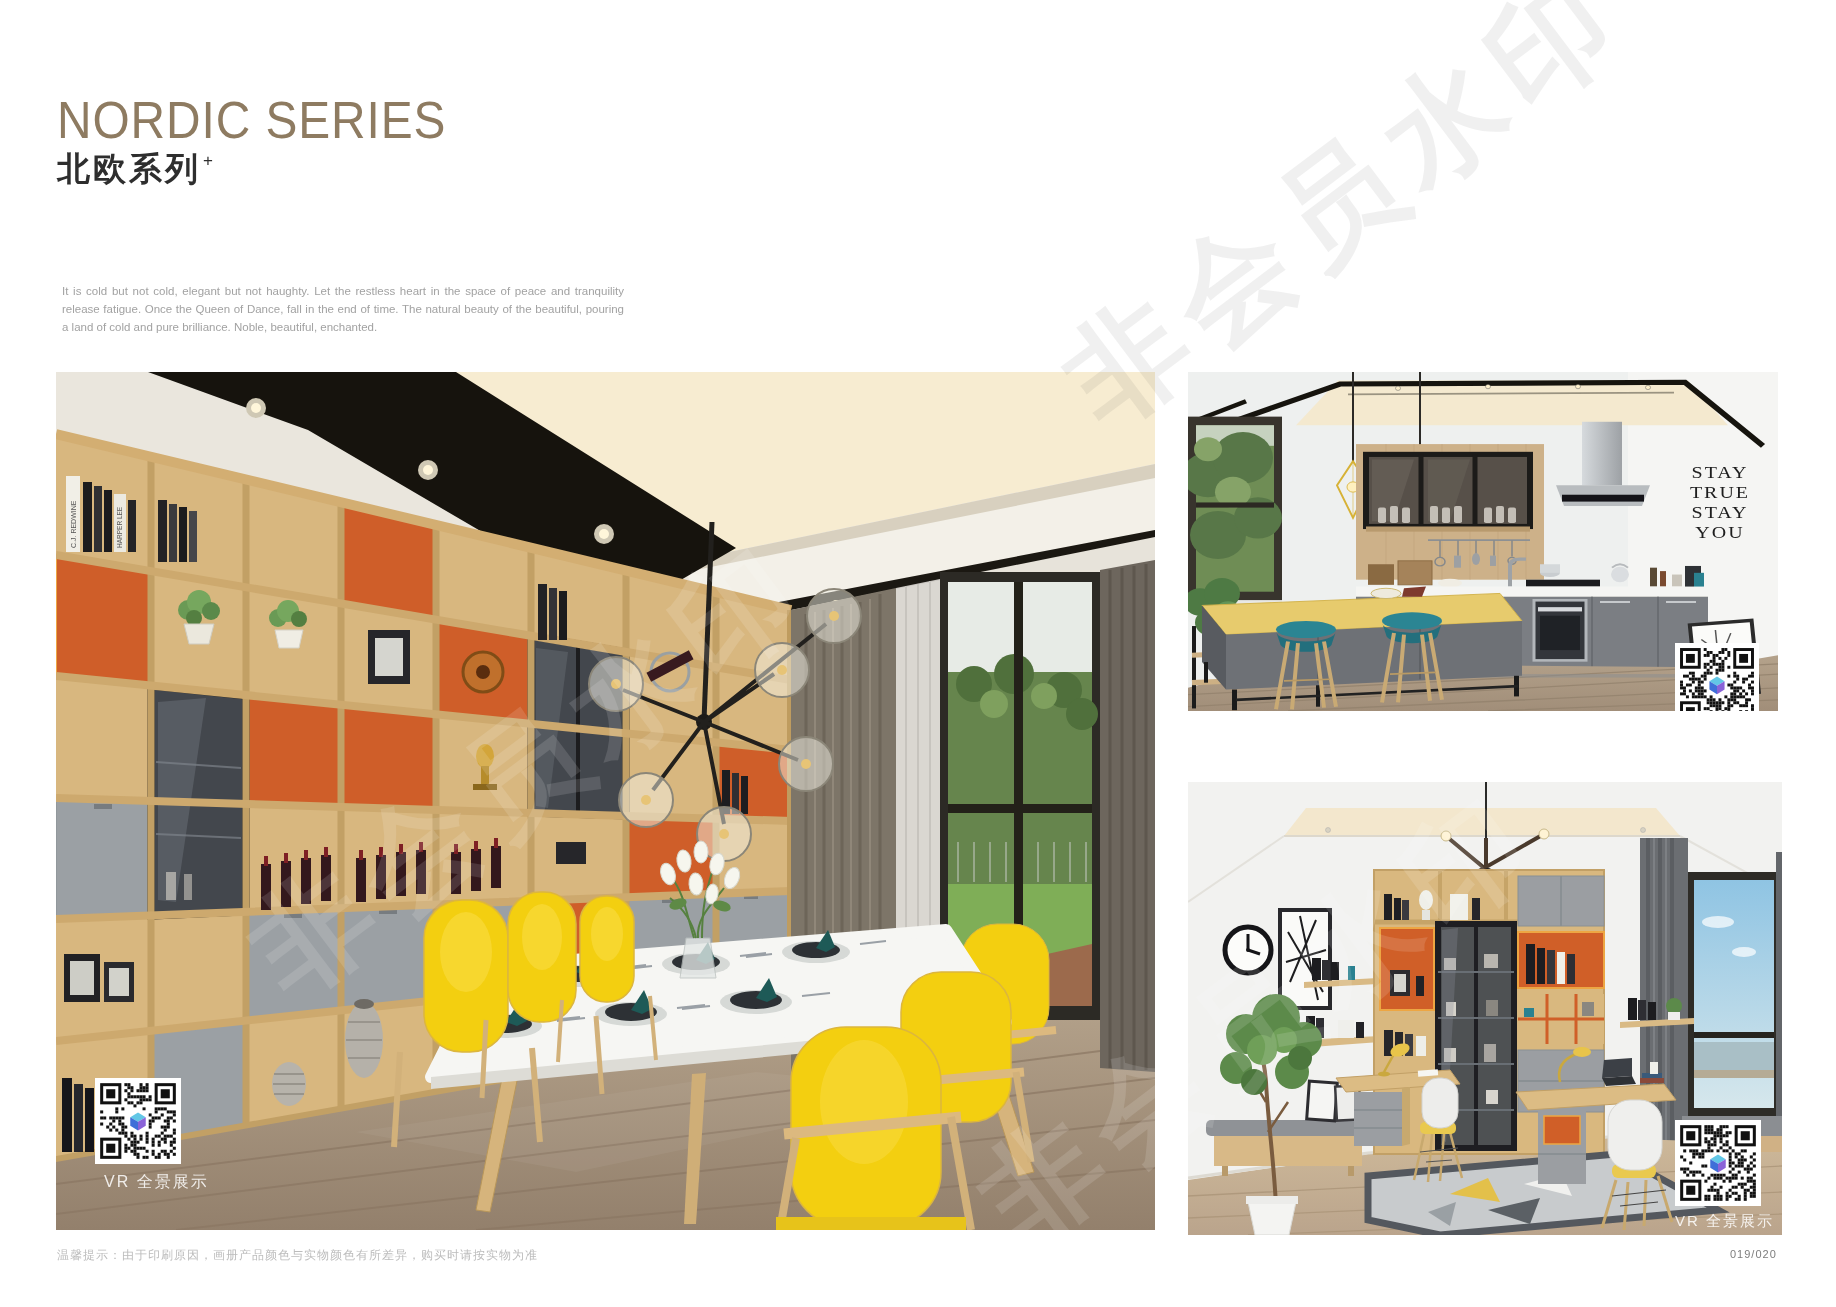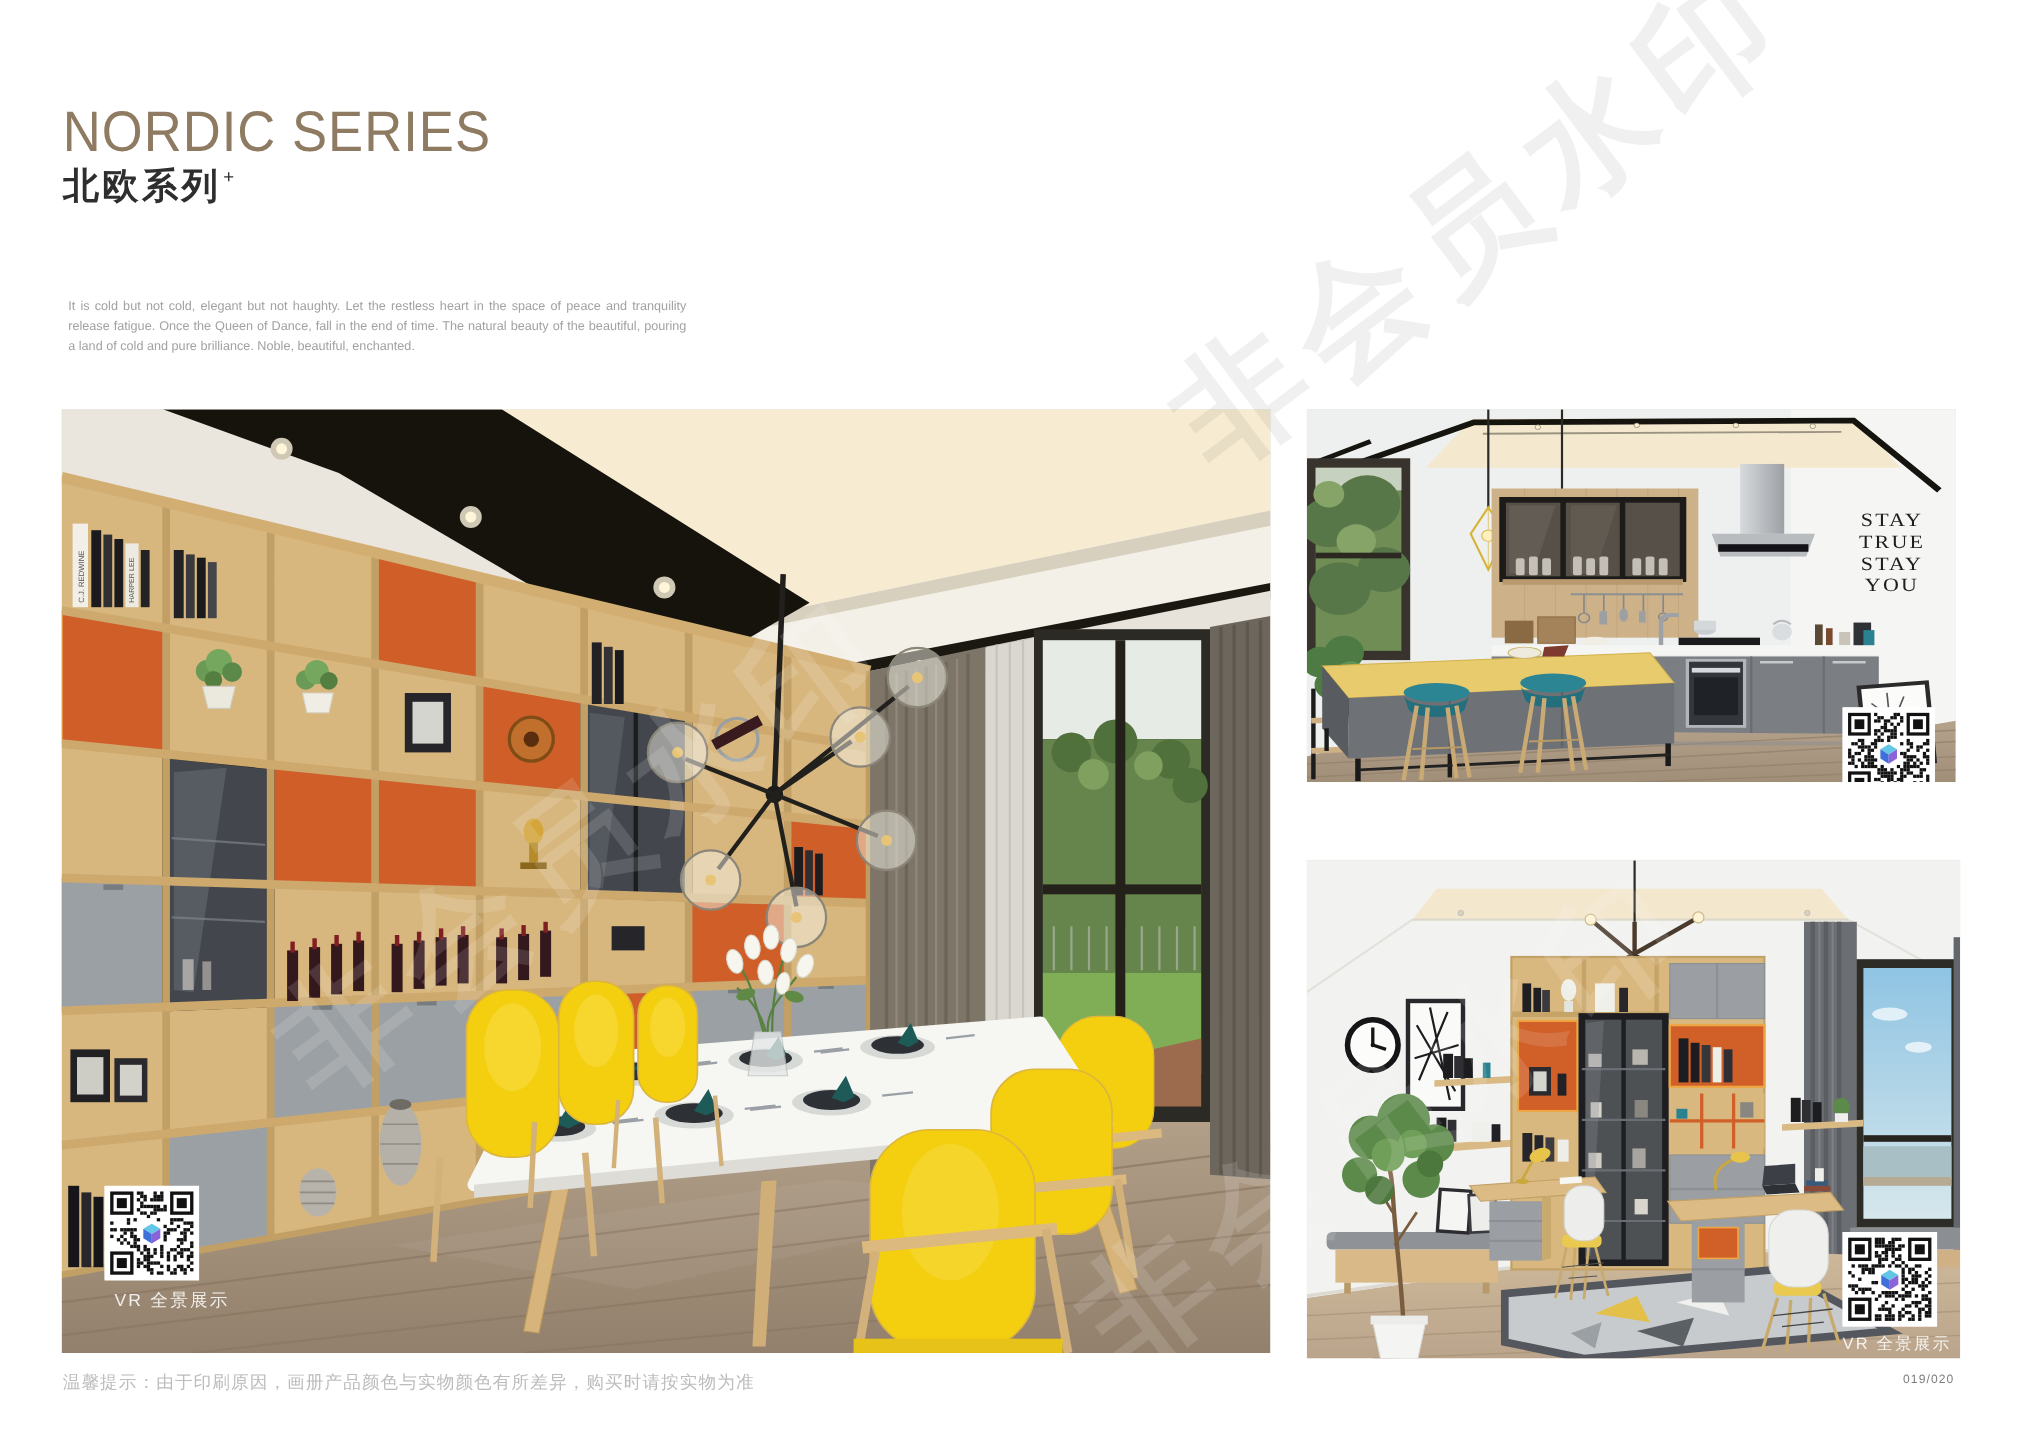--- a/index.html
+++ b/index.html
@@ -5,38 +5,38 @@
   html,body{margin:0;padding:0;background:#fff}
   .page{position:relative;width:1836px;height:1307px;background:#ffffff;overflow:hidden;
         font-family:"Liberation Sans",sans-serif}
   
   .title{position:absolute;left:57px;top:92px;font-size:52px;line-height:1.1;color:#8e7b61;
          letter-spacing:1px;font-weight:400;transform:scaleX(.92);transform-origin:left top;white-space:nowrap}
   .subtitle{position:absolute;left:57px;top:147px;font-size:33px;color:#2e2e2e;font-weight:700;letter-spacing:3px}
   .subtitle sup{font-size:17px;font-weight:400;vertical-align:14px;margin-left:2px}
   .para-zh{position:absolute;left:62px;top:228px;width:562px;font-size:11.5px;line-height:20px;
            color:#666;text-align:justify;margin:0}
-  .para-en{position:absolute;left:62px;top:270px;width:562px;font-size:11.5px;line-height:18px;
+  .para-en{position:absolute;left:62px;top:282px;width:562px;font-size:11.5px;line-height:18px;
            color:#a2a2a2;text-align:justify;margin:0}
   
   .photo{position:absolute;overflow:hidden;background:#e8e4dc}
   #ph-dining{left:56px;top:372px;width:1099px;height:858px}
   #ph-kitchen{left:1188px;top:372px;width:590px;height:339px}
   #ph-study{left:1188px;top:782px;width:594px;height:453px}
   .photo > svg.scene{position:absolute;left:0;top:0;width:100%;height:100%;display:block}
   .qr{position:absolute;background:#fff}
   .vr{position:absolute;color:rgba(255,255,255,.85);font-size:16px;letter-spacing:2px;white-space:nowrap}
   
   .wm{position:absolute;font-size:118px;font-weight:700;letter-spacing:14px;white-space:nowrap;
       transform:translate(-50%,-50%) rotate(-37deg);pointer-events:none;z-index:5}
   #wm1{left:1345px;top:200px;color:rgba(60,60,60,.08)}
   #wm2{left:530px;top:770px;color:rgba(255,255,255,.13)}
   #wm3{left:1260px;top:1020px;color:rgba(255,255,255,.13)}
   
-  .note{position:absolute;left:57px;top:1247px;font-size:16px;color:#bcbcbc;letter-spacing:1px}
+  .note{position:absolute;left:57px;top:1247px;font-size:12px;color:#bcbcbc;letter-spacing:1px}
   .pagenum{position:absolute;left:1730px;top:1248px;font-size:11px;color:#7d7d7d;letter-spacing:1px}
 </style>
 </head>
 <body>
 
 <div class="page">
 
   <div class="title">NORDIC SERIES</div>
   <div class="subtitle"><span>北欧系列</span><sup>+</sup></div>
   <p class="para-en">It is cold but not cold, elegant but not haughty. Let the restless heart in the space of peace and tranquility release fatigue. Once the Queen of Dance, fall in the end of time. The natural beauty of the beautiful, pouring a land of cold and pure brilliance. Noble, beautiful, enchanted.</p>

